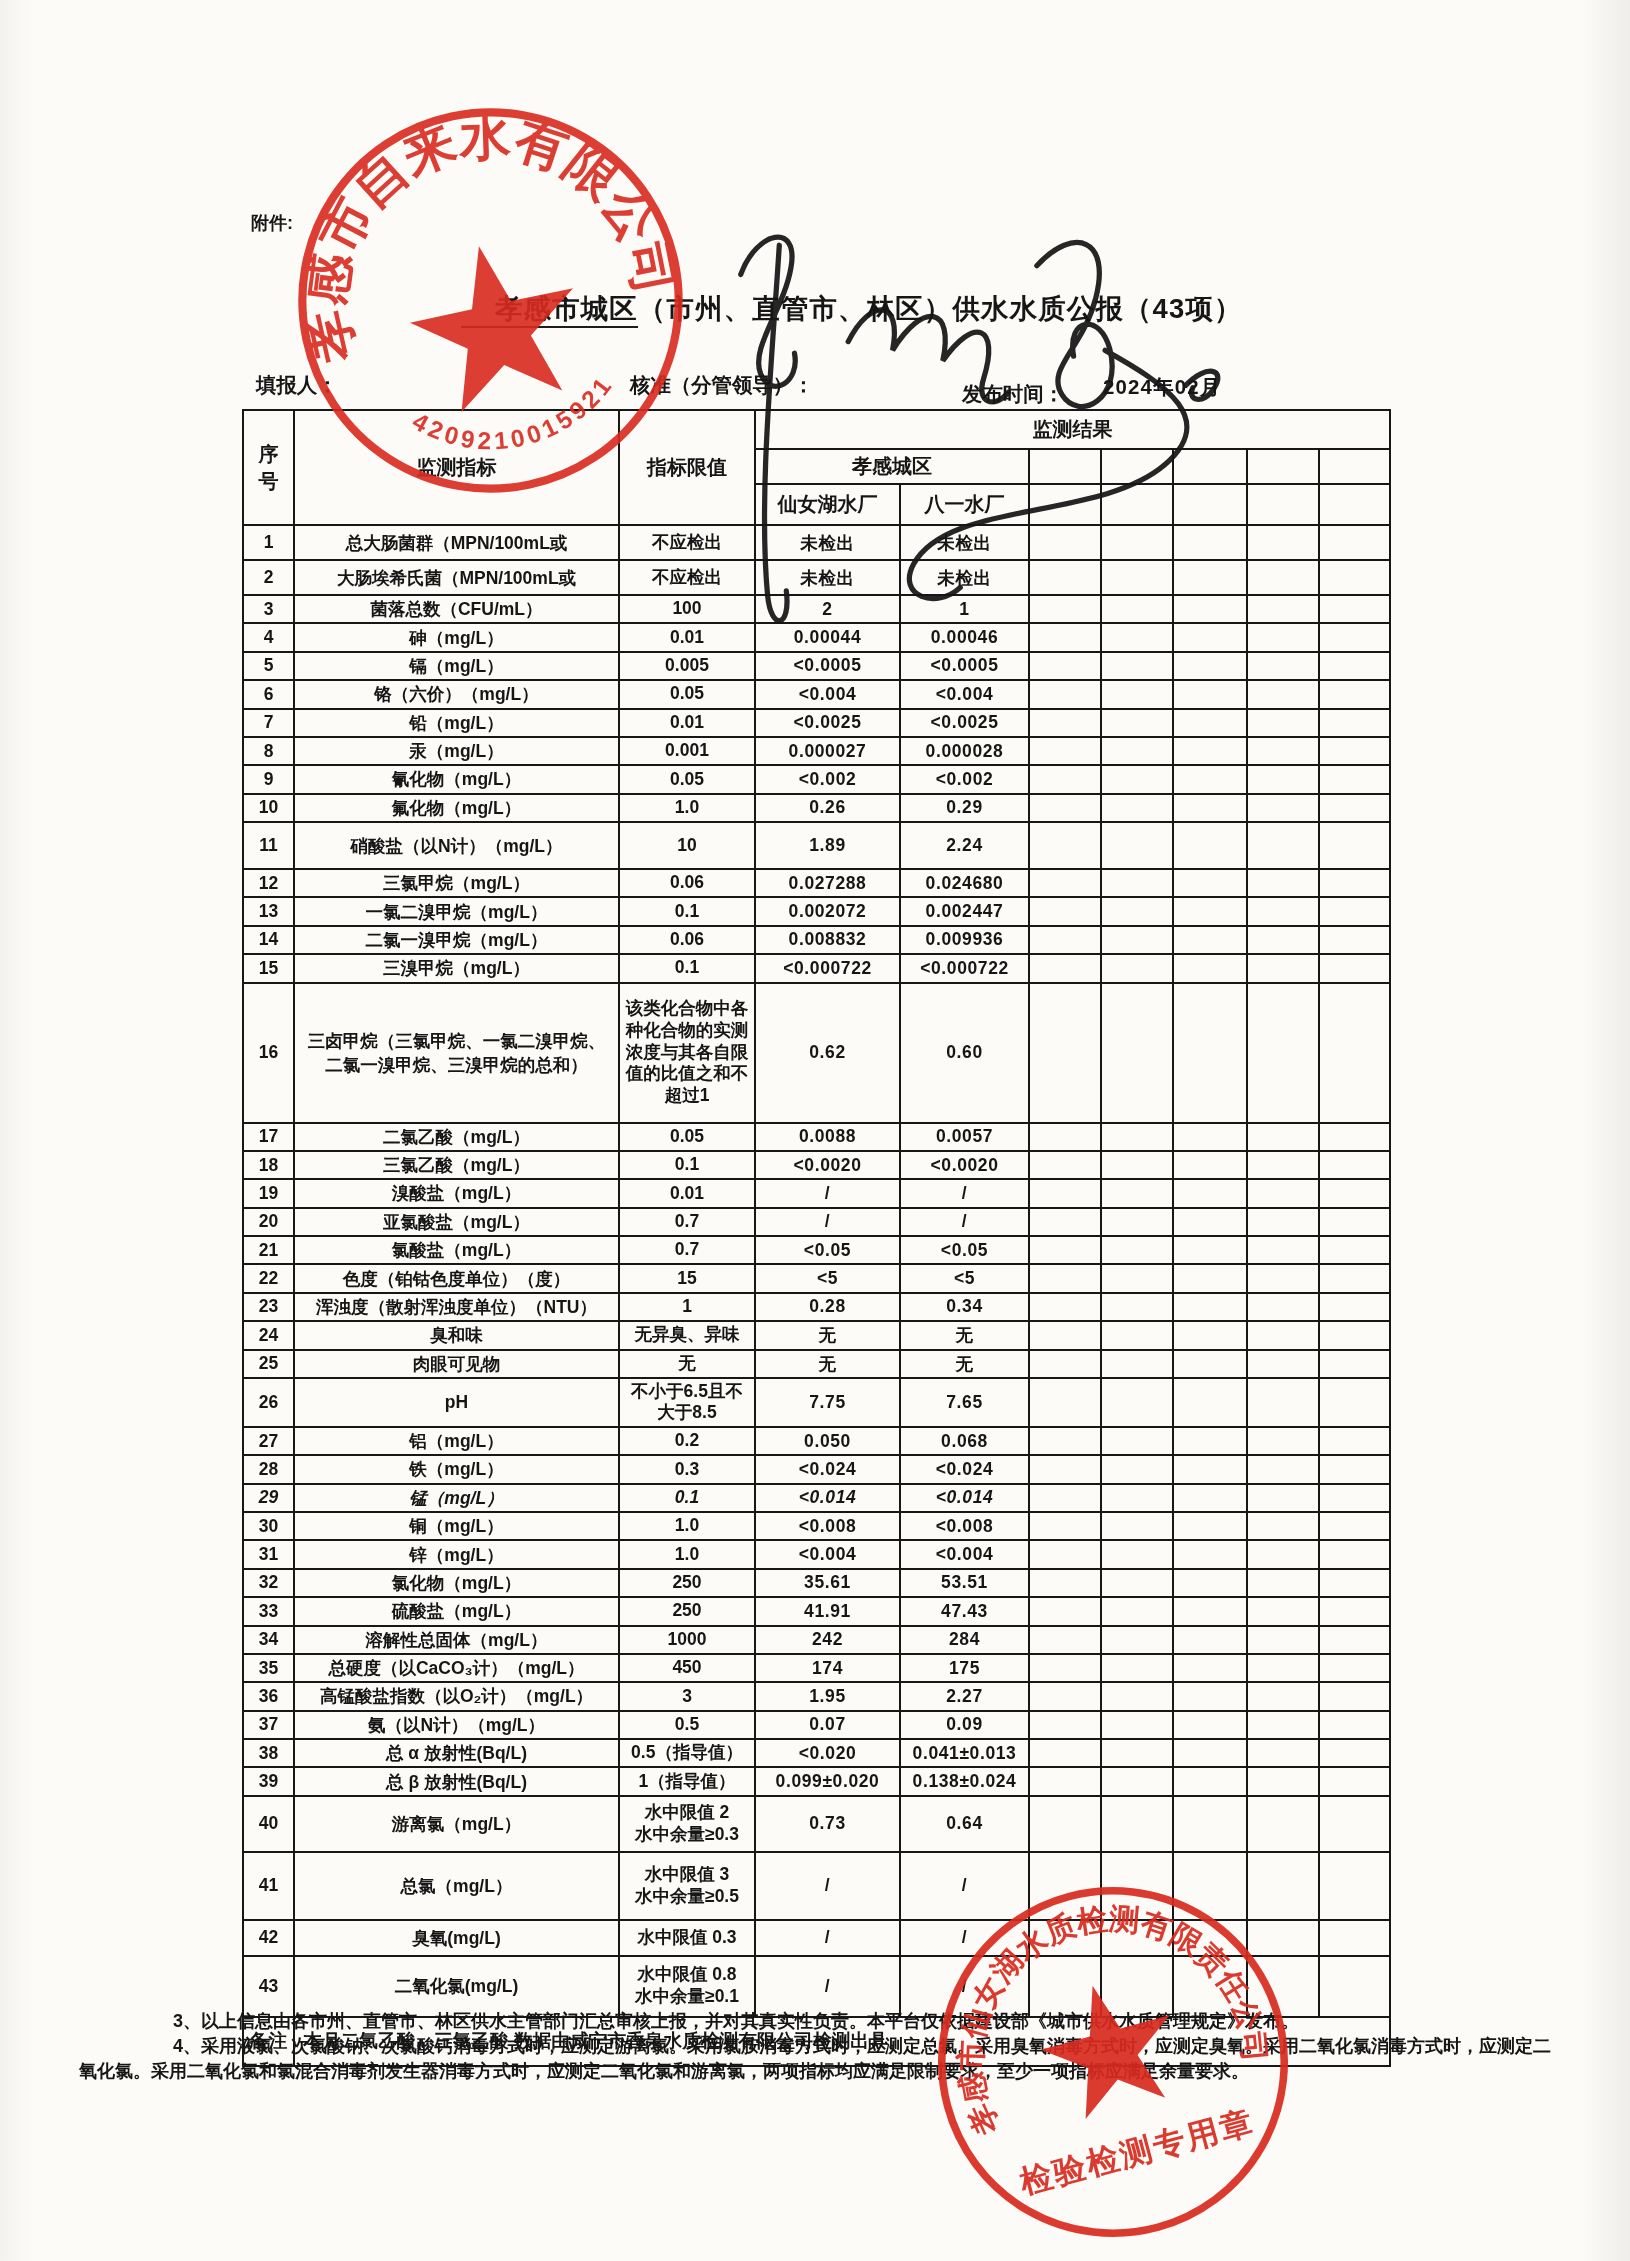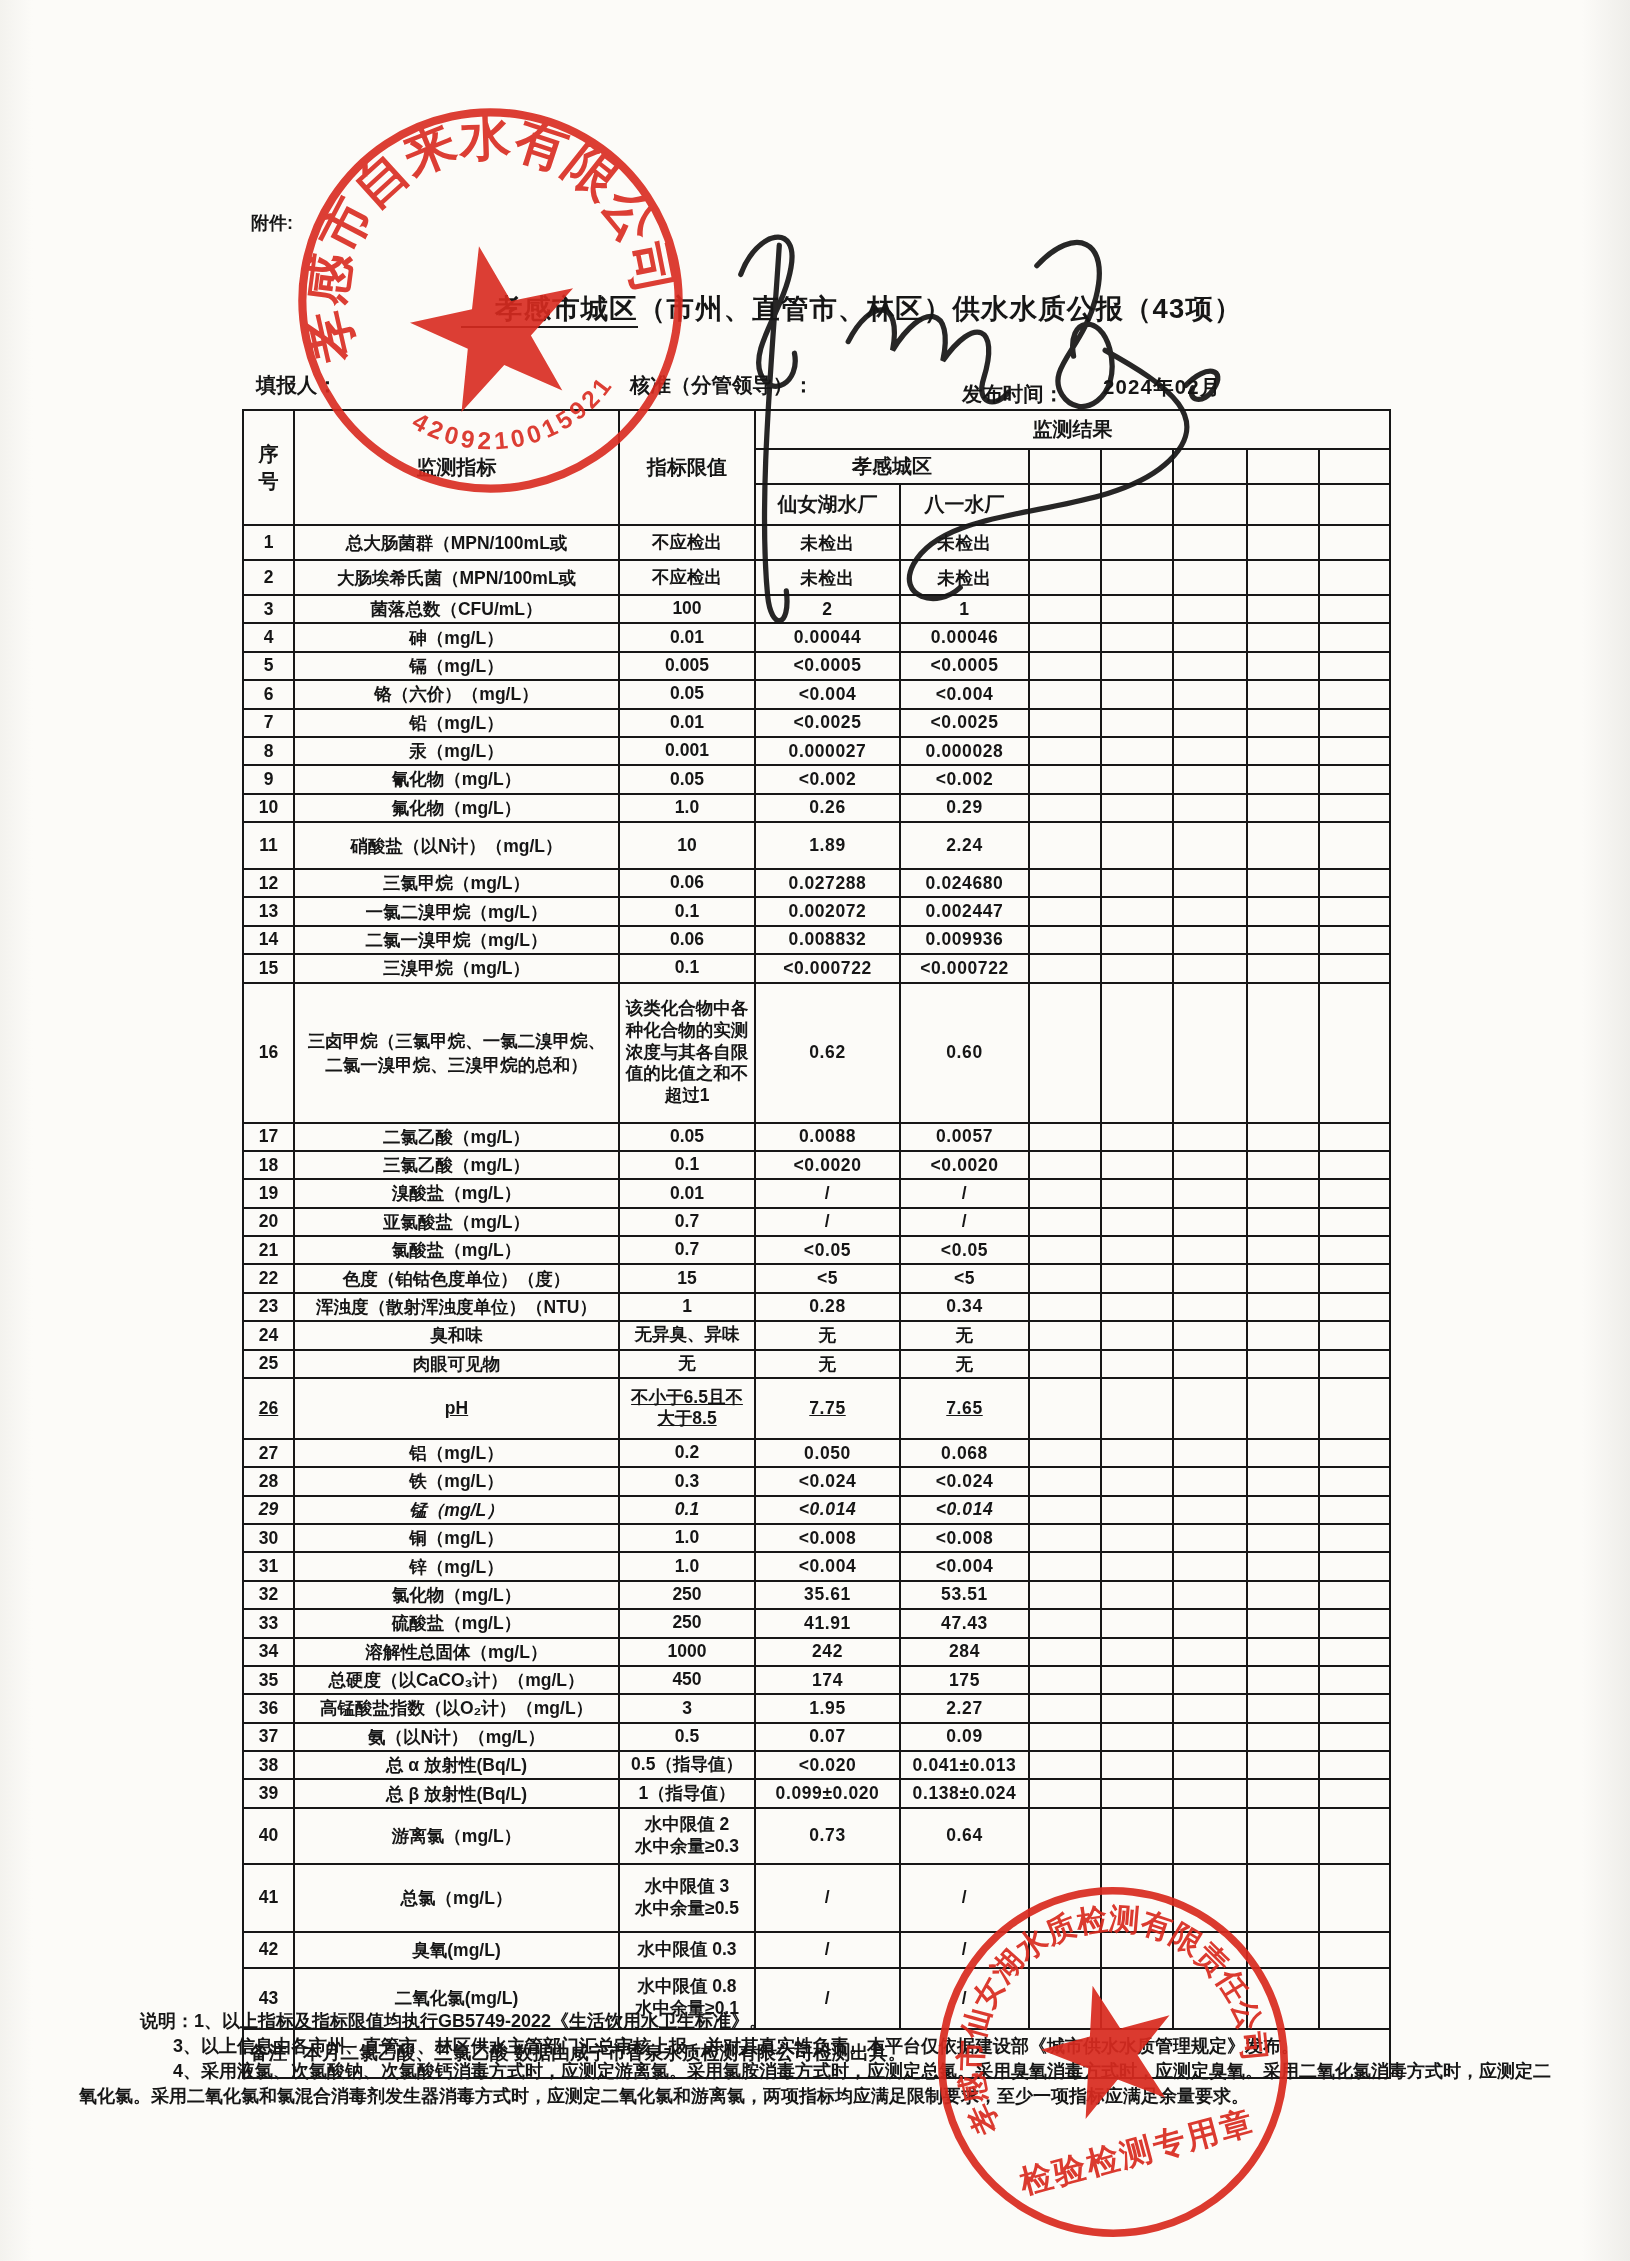--- a/index.html
+++ b/index.html
@@ -394,21 +394,21 @@
           <td class="c-ind">肉眼可见物</td>
           <td class="c-limit">无</td>
           <td class="c-val">无</td>
           <td class="c-val">无</td>
           <td class="c-empty"></td>
           <td class="c-empty"></td>
           <td class="c-empty"></td>
           <td class="c-empty"></td>
           <td class="c-empty"></td>
         </tr>
-        <tr style="height: 61px; text-decoration: underline;">
+        <tr style="height: 49px;">
           <td class="c-no">26</td>
           <td class="c-ind">pH</td>
           <td class="c-limit">不小于6.5且不大于8.5</td>
           <td class="c-val">7.75</td>
           <td class="c-val">7.65</td>
           <td class="c-empty"></td>
           <td class="c-empty"></td>
           <td class="c-empty"></td>
           <td class="c-empty"></td>
           <td class="c-empty"></td>
@@ -623,21 +623,20 @@
       </tbody>
     <tfoot>
       <tr>
         <td class="remark-label">备注</td>
         <td class="remark-text" colspan="9">本月二氯乙酸、三氯乙酸 数据由咸宁市香泉水质检测有限公司检测出具。</td>
       </tr>
     </tfoot>
   </table>
 
   <div class="notes">
-    <p>说明：1、以上指标及指标限值均执行GB5749-2022《生活饮用水卫生标准》。</p>
     <p class="indent">3、以上信息由各市州、直管市、林区供水主管部门汇总审核上报，并对其真实性负责。本平台仅依据建设部《城市供水水质管理规定》发布。</p>
     <p class="indent">4、采用液氯、次氯酸钠、次氯酸钙消毒方式时，应测定游离氯。采用氯胺消毒方式时，应测定总氯。采用臭氧消毒方式时，应测定臭氧。采用二氧化氯消毒方式时，应测定二</p>
     <p class="outdent">氧化氯。采用二氧化氯和氯混合消毒剂发生器消毒方式时，应测定二氧化氯和游离氯，两项指标均应满足限制要求，至少一项指标应满足余量要求。</p>
   </div>
 
   <svg class="sig-svg" style="left:0;top:0;" width="1631" height="2261" viewBox="0 0 2792 3872">
     <g fill="none" stroke="#151515" stroke-width="9" stroke-linecap="round" opacity="0.92">
       <path d="M1268,470 C1295,395 1368,380 1354,458 C1342,530 1284,595 1302,640 C1320,684 1370,655 1360,605"></path>
       <path d="M1334,420 C1322,610 1298,850 1314,1020 C1320,1082 1354,1075 1346,1012"></path>
       <path d="M1452,585 C1490,510 1545,510 1528,600 C1580,515 1634,525 1614,618 C1668,540 1712,558 1684,648 C1670,692 1704,700 1726,672"></path>

